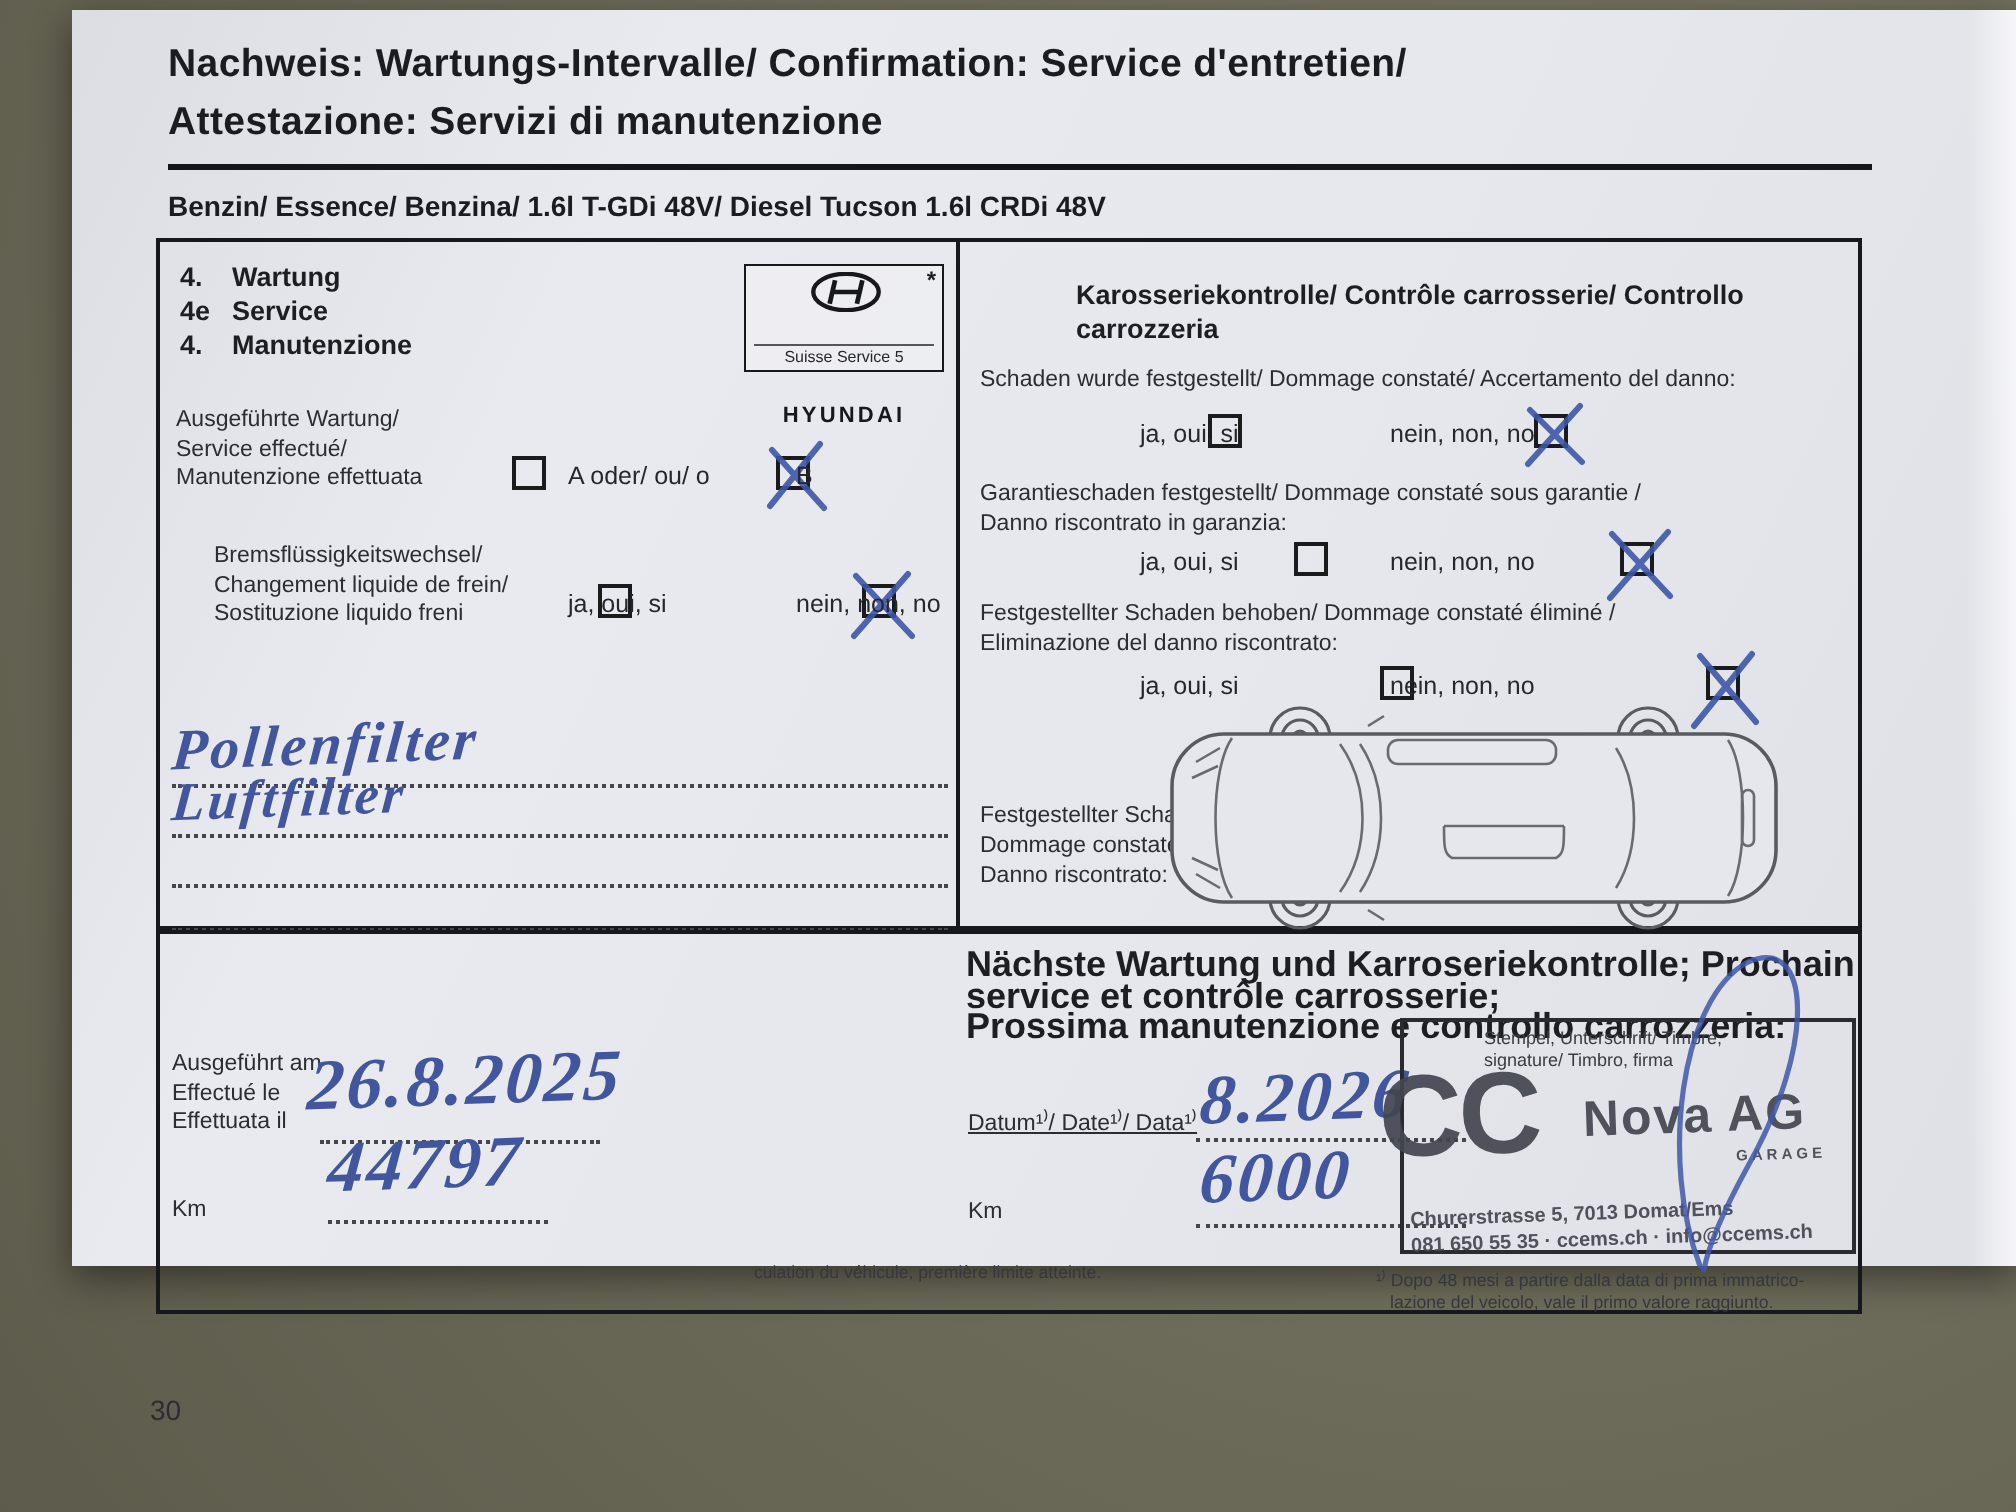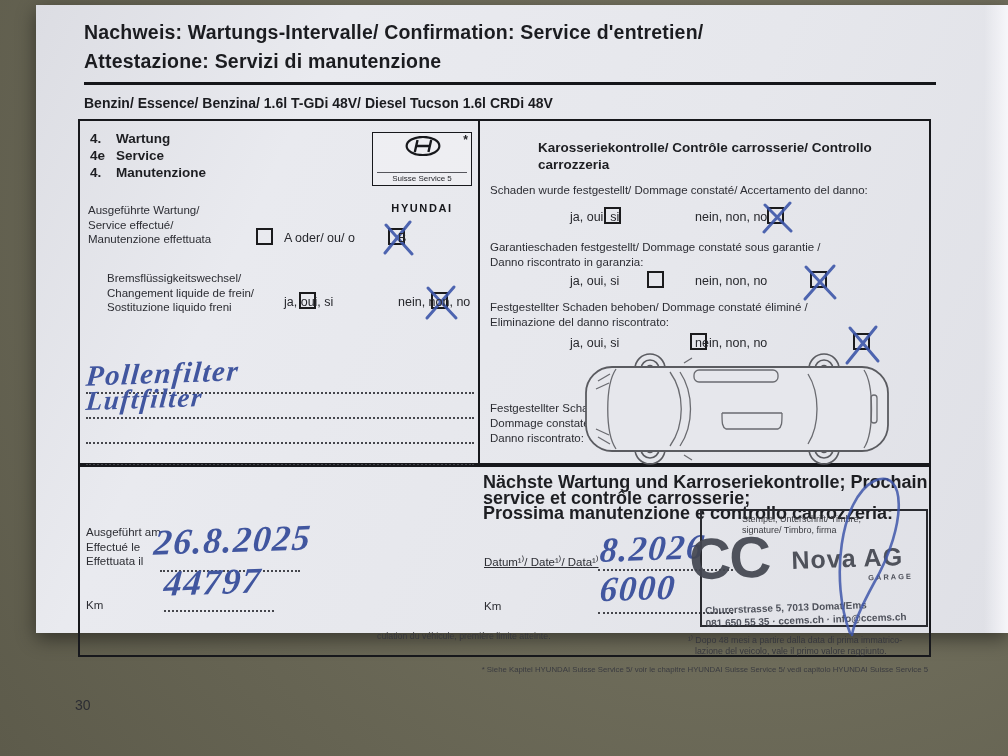--- a/index.html
+++ b/index.html
@@ -240,15 +240,14 @@
     <div class="abs fn" style="left:290px; top:164px; width:300px;">
       <div style="padding-left:7px;">culation du véhicule, première limite atteinte.</div>
     </div>
     <div class="abs fn" style="left:608px; top:168px; width:260px;">
       <div>¹⁾ Dopo 48 mesi a partire dalla data di prima immatrico-</div>
       <div style="padding-left:7px;">lazione del veicolo, vale il primo valore raggiunto.</div>
     </div>
   </div>
 
   <div class="abs" style="left:39px; top:656px; font-size:14px; color:#2c2d33;margin-top:36px;">30</div>
-  <div class="abs" style="left:420px; top:660px; width:472px; text-align:right; font-size:7.8px; color:#3a3b40;">* Siehe Kapitel HYUNDAI Suisse Service 5/ voir le chapitre HYUNDAI Suisse Service 5/ vedi capitolo HYUNDAI Suisse Service 5</div>
 
 </div>
 
 </body></html>

